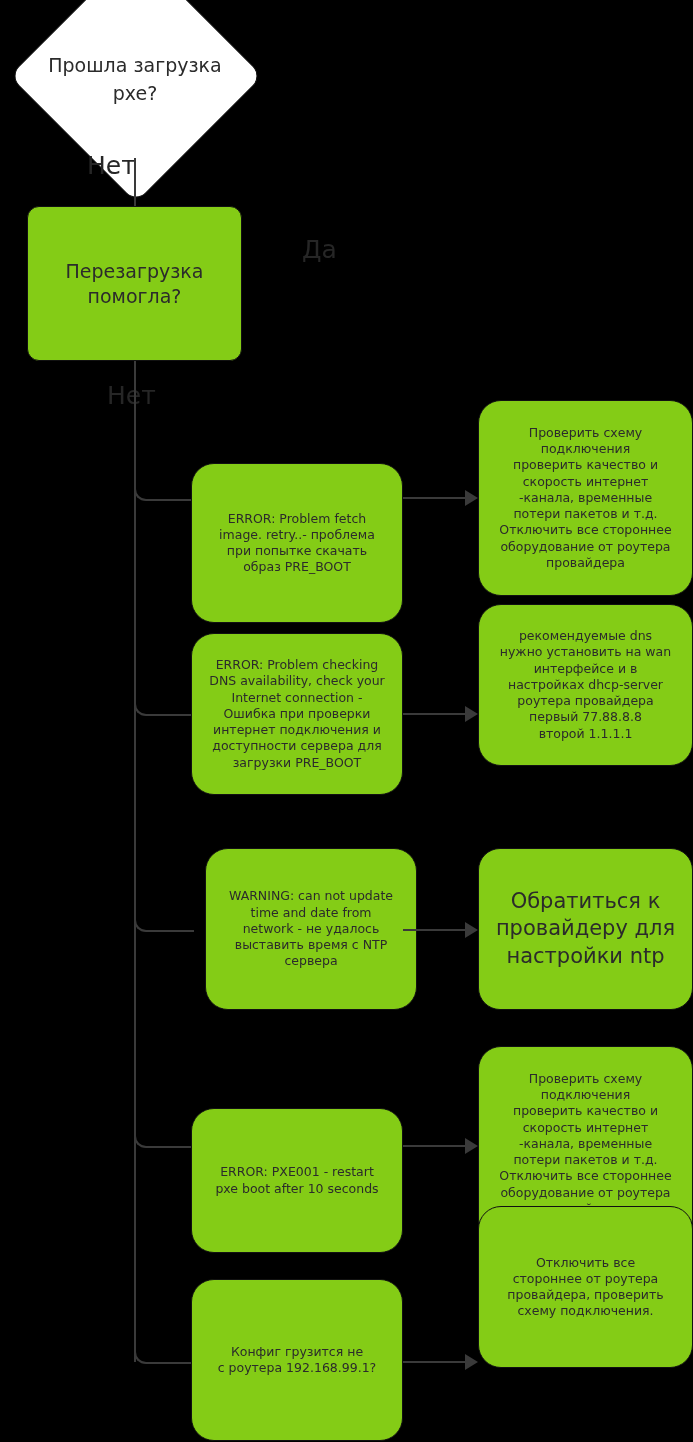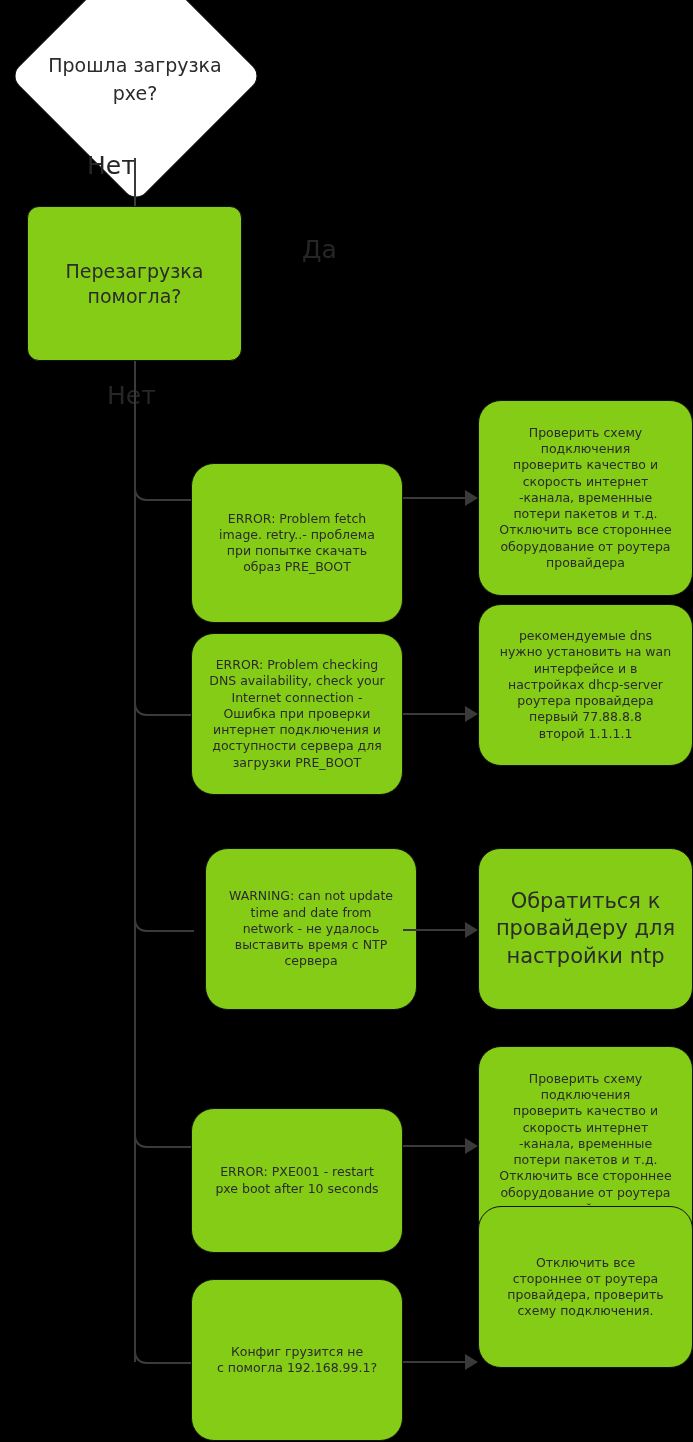--- a/index.html
+++ b/index.html
@@ -212,21 +212,21 @@
 потери пакетов и т.д.
 Отключить все стороннее
 оборудование от роутера
 провайдера</span>
   </div>
 
   <div class="elbow" style="left:134px; top:1350px; width:58px; height:12px;"></div>
 
   <div class="node fs-small" style="left:191px; top:1279px; width:212px; height:162px;">
     <span class="txt">Конфиг грузится не
-с помогла 192.168.99.1?</span>
+с роутера 192.168.99.1?</span>
   </div>
 
   <div class="hline" style="left:403px; top:1361px; width:64px;"></div>
   <div class="arrowhead" style="left:465px; top:1354px;"></div>
 
   <div class="node fs-small" style="left:478px; top:1206px; width:215px; height:162px;">
     <span class="txt">Отключить все
 стороннее от роутера
 провайдера, проверить
 схему подключения.</span>

